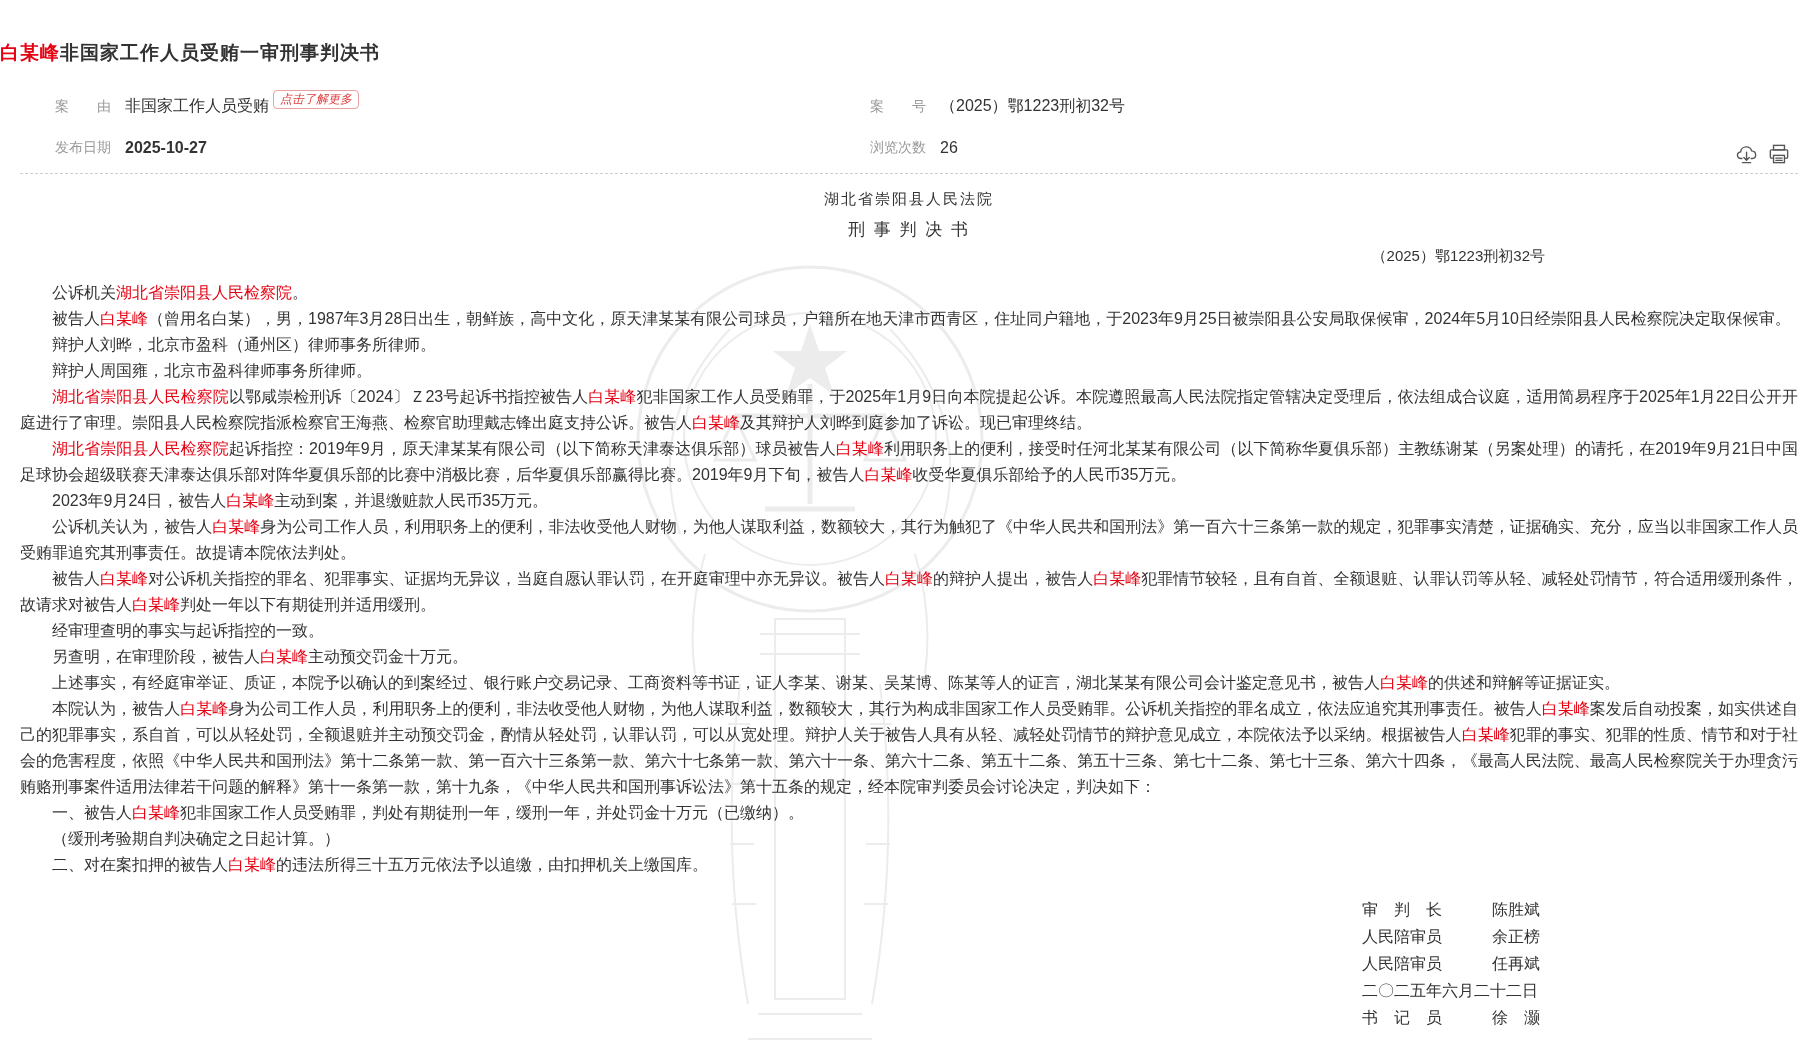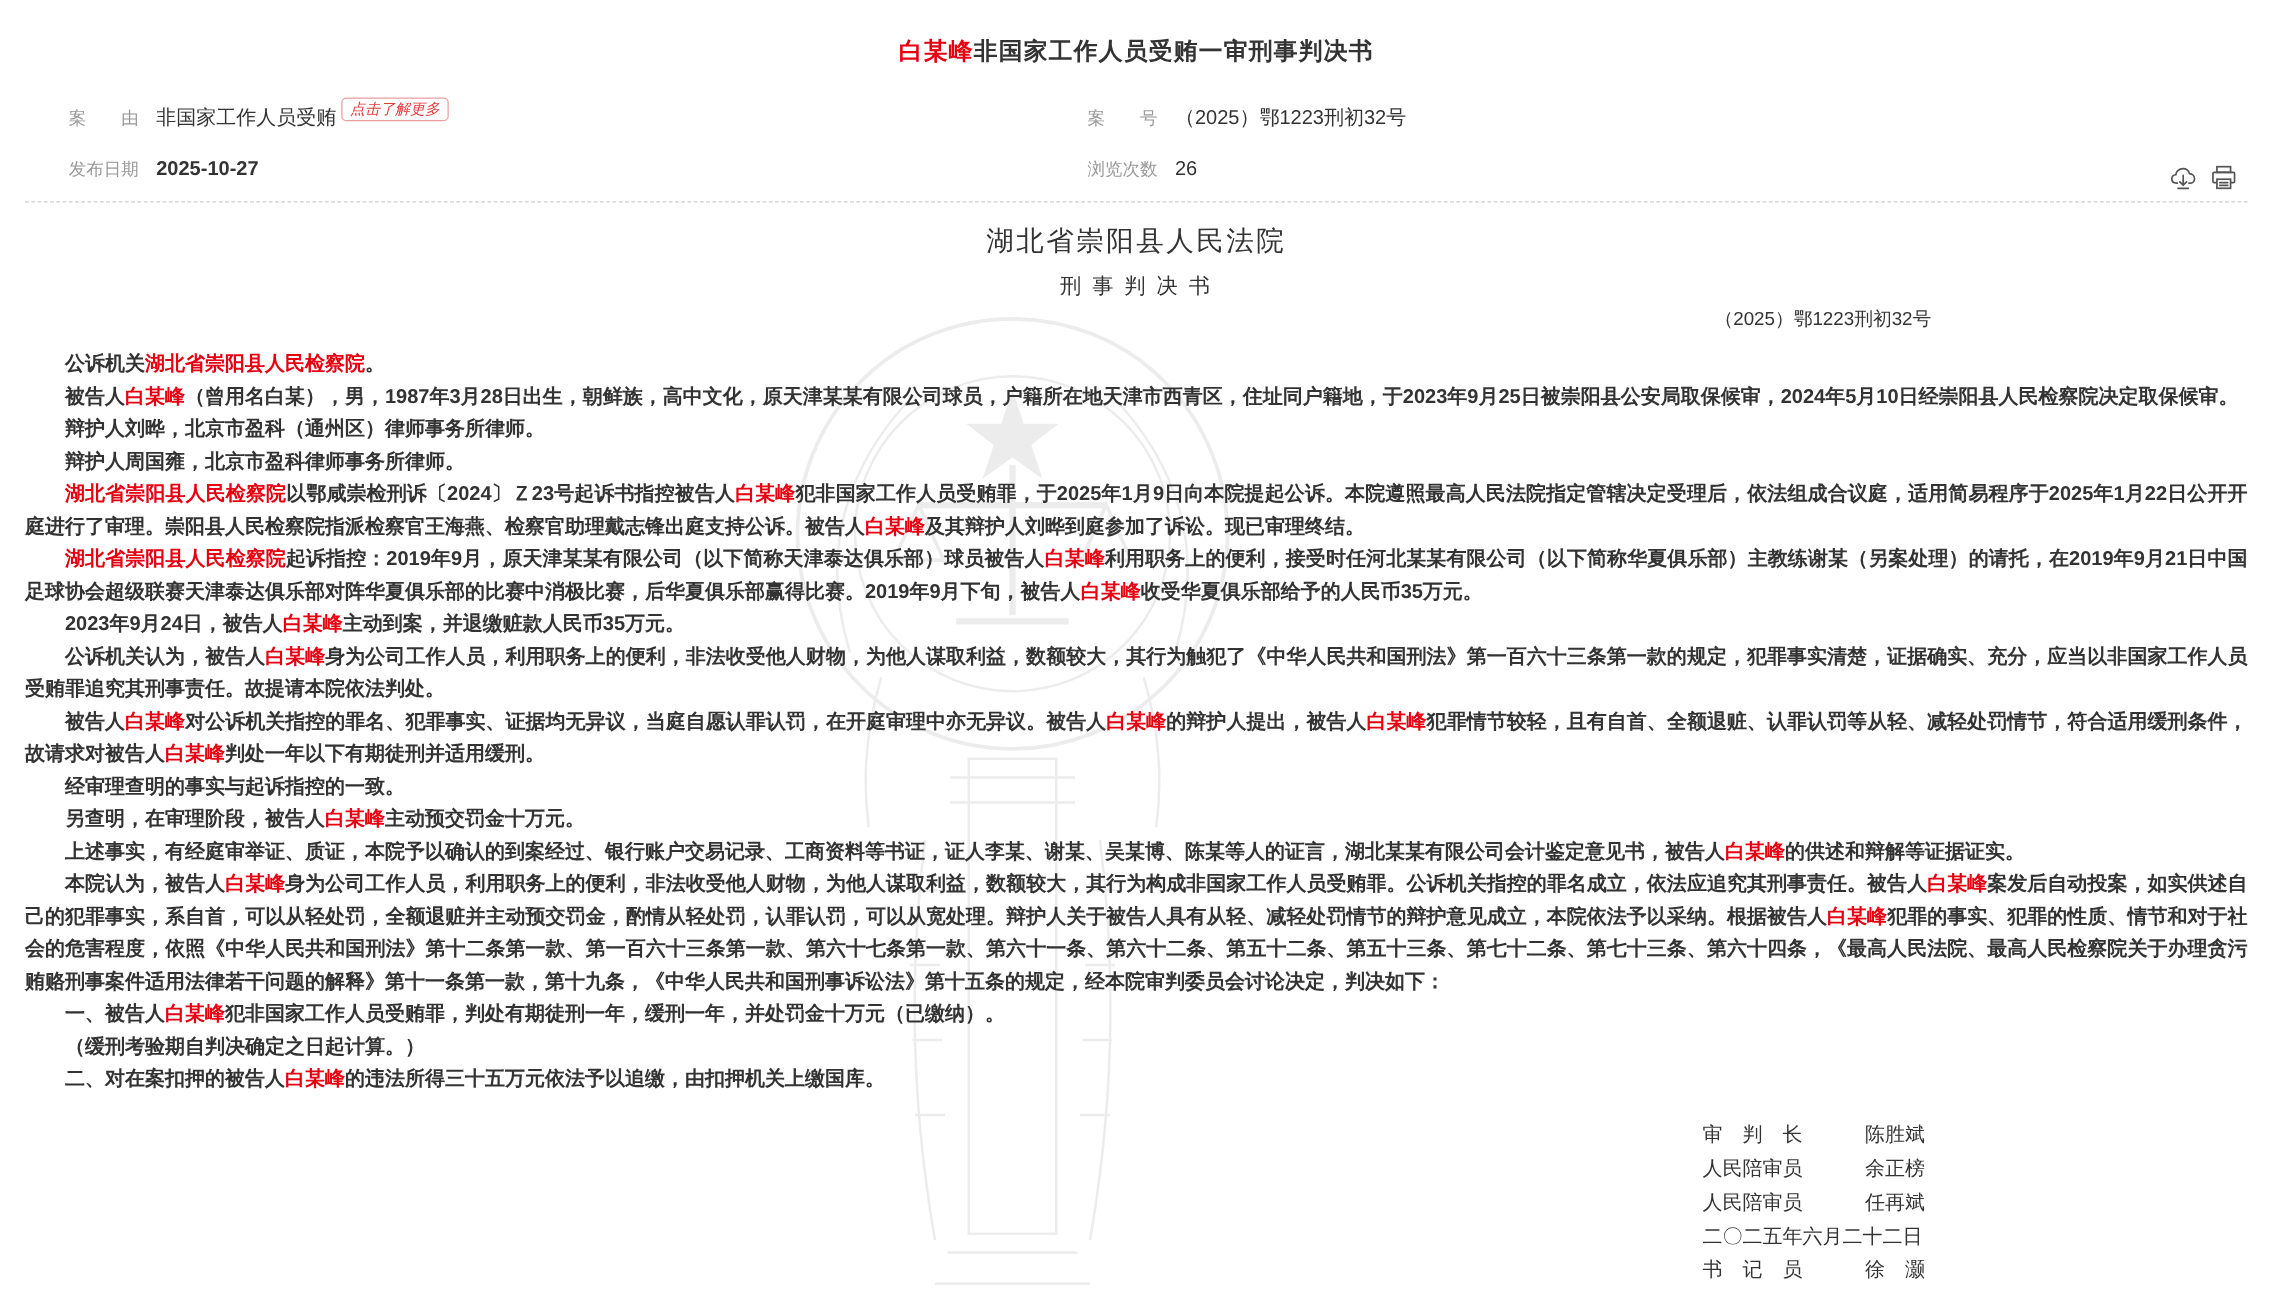--- a/index.html
+++ b/index.html
@@ -2,21 +2,21 @@
 <html><head>
 <meta charset="utf-8">
 <style>
   html,body{margin:0;padding:0;}
   body{
     width:1818px;height:1050px;position:relative;overflow:hidden;
     background:#ffffff;color:#333;
     font-family:"Liberation Sans","DejaVu Sans",sans-serif;
   }
   .page-title{
-    margin:0;padding-top:28px;text-align:center;
+    margin:0;padding-top:40px;
     font-size:19px;font-weight:bold;color:#333;letter-spacing:1px;
   }
   .red{color:#e60012;}
   
   .meta{
     position:relative;margin:0 20px;padding:30px 35px 16px 35px;
     border-bottom:1px dashed #cfcfcf;
   }
   .meta-row{display:flex;align-items:flex-end;}
   .meta-row + .meta-row{margin-top:22px;}
@@ -31,25 +31,25 @@
     color:#e03c3c;font-size:12px;line-height:17px;padding:0 6px;cursor:pointer;
     font-family:inherit;
     font-style:italic;
   }
   .meta-icons{position:absolute;right:8px;top:78px;display:flex;gap:10px;}
   .meta-icons svg{display:block;cursor:pointer;}
   
   .doc{position:relative;margin:0 20px;padding-top:8px;z-index:1;}
   .watermark{position:absolute;left:590px;top:50px;z-index:0;pointer-events:none;}
   .doc-inner{position:relative;z-index:1;}
-  .court-name{text-align:center;font-size:22px;font-weight:500;color:#333;margin-top:8px;letter-spacing:2px;}
+  .court-name{text-align:center;font-size:15px;font-weight:500;color:#333;margin-top:8px;letter-spacing:2px;}
   .doc-type{text-align:center;font-size:17px;font-weight:500;color:#333;margin-top:9px;letter-spacing:2px;}
   .case-no{text-align:right;font-size:15px;color:#333;margin:6px 253px 0 0;}
   .paras{margin-top:14px;}
-  p.para{margin:0;font-size:16px;line-height:26px;text-indent:2em;color:#333;text-align:justify;font-weight:bold;}
+  p.para{margin:0;font-size:16px;line-height:26px;text-indent:2em;color:#333;text-align:justify;}
   
   .sig-block{width:178px;margin:18px 258px 0 auto;font-size:16px;color:#333;}
   .sig-row{display:flex;justify-content:space-between;line-height:27px;white-space:pre;}
   .sig-date{line-height:27px;white-space:nowrap;}
 </style>
 </head>
 <body>
 
 <h1 class="page-title"><span class="red">白某峰</span><span>非国家工作人员受贿一审刑事判决书</span></h1>
 

